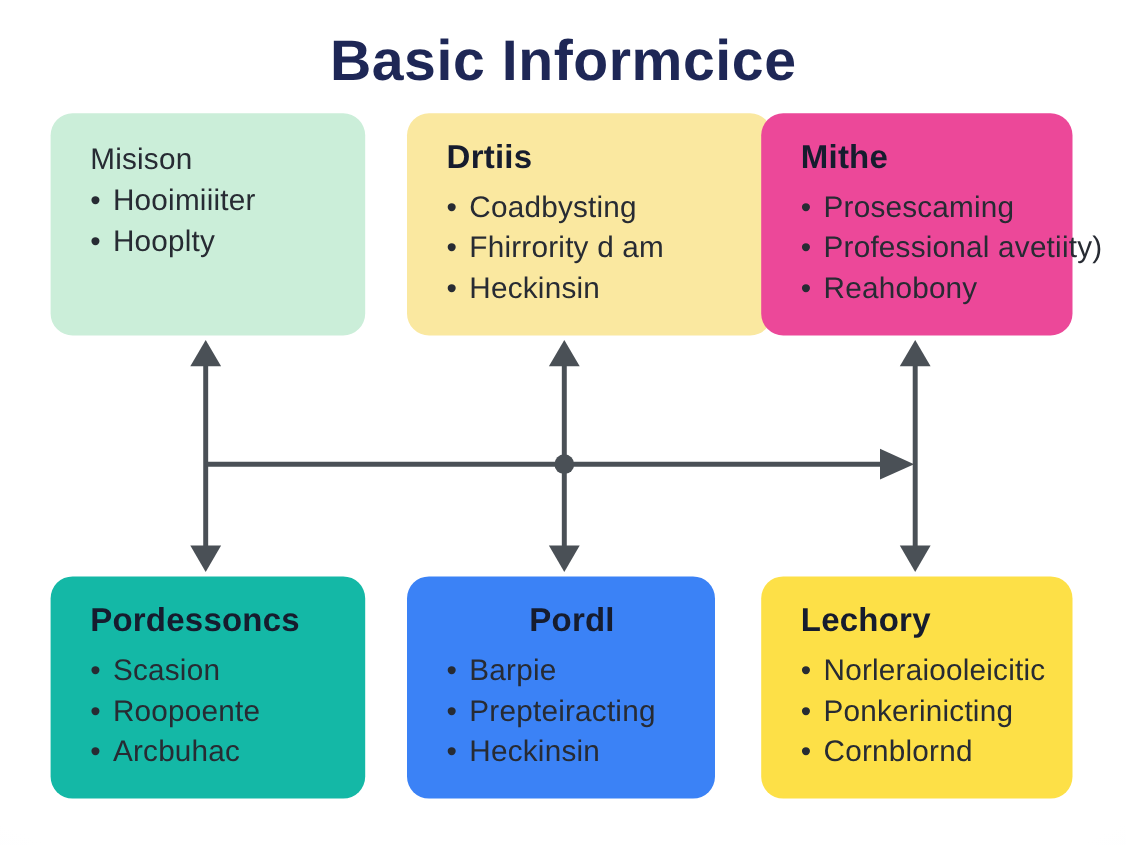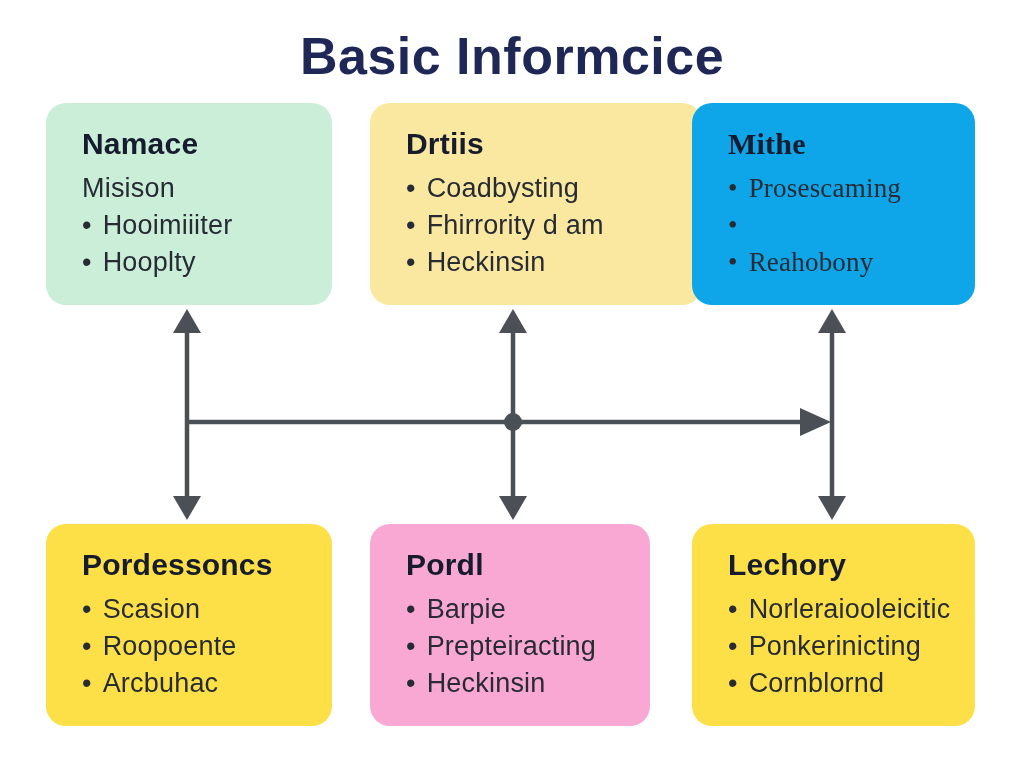--- a/index.html
+++ b/index.html
@@ -50,21 +50,20 @@
   #connector polygon,#connector circle{fill:var(--c-arrow);}
 </style>
 </head>
 <body>
 
 <div class="canvas">
 
   <div class="title">Basic Informcice</div>
 
   <div class="box" id="box-namace" style="background: rgb(203, 238, 217);">
-    <div class="heading">Namace</div>
     <div class="item">
       <span class="bullet"></span>
       <span>Misison</span>
     </div>
     <div class="item">
       <span class="bullet">•</span>
       <span>Hooimiiiter</span>
     </div>
     <div class="item">
       <span class="bullet">•</span>
@@ -81,52 +80,53 @@
     <div class="item">
       <span class="bullet">•</span>
       <span>Fhirrority d am</span>
     </div>
     <div class="item">
       <span class="bullet">•</span>
       <span>Heckinsin</span>
     </div>
   </div>
 
-  <div class="box" id="box-mithe" style="background: #0ea5e9; font-family: Liberation Serif, serif;">
+  <div class="box" id="box-mithe" style="background: #ec4899;">
     <div class="heading">Mithe</div>
     <div class="item">
       <span class="bullet">•</span>
       <span>Prosescaming</span>
     </div>
     <div class="item">
       <span class="bullet">•</span>
+      <span>Professional avetiity)</span>
     </div>
     <div class="item">
       <span class="bullet">•</span>
       <span>Reahobony</span>
     </div>
   </div>
 
-  <div class="box" id="box-pordessoncs" style="background: #fde047;">
+  <div class="box" id="box-pordessoncs" style="background: #14b8a6;">
     <div class="heading">Pordessoncs</div>
     <div class="item">
       <span class="bullet">•</span>
       <span>Scasion</span>
     </div>
     <div class="item">
       <span class="bullet">•</span>
       <span>Roopoente</span>
     </div>
     <div class="item">
       <span class="bullet">•</span>
       <span>Arcbuhac</span>
     </div>
   </div>
 
-  <div class="box" id="box-pordl" style="background: #f9a8d4;">
+  <div class="box" id="box-pordl" style="background: #3b82f6; text-align: center;">
     <div class="heading">Pordl</div>
     <div class="item">
       <span class="bullet">•</span>
       <span>Barpie</span>
     </div>
     <div class="item">
       <span class="bullet">•</span>
       <span>Prepteiracting</span>
     </div>
     <div class="item">

